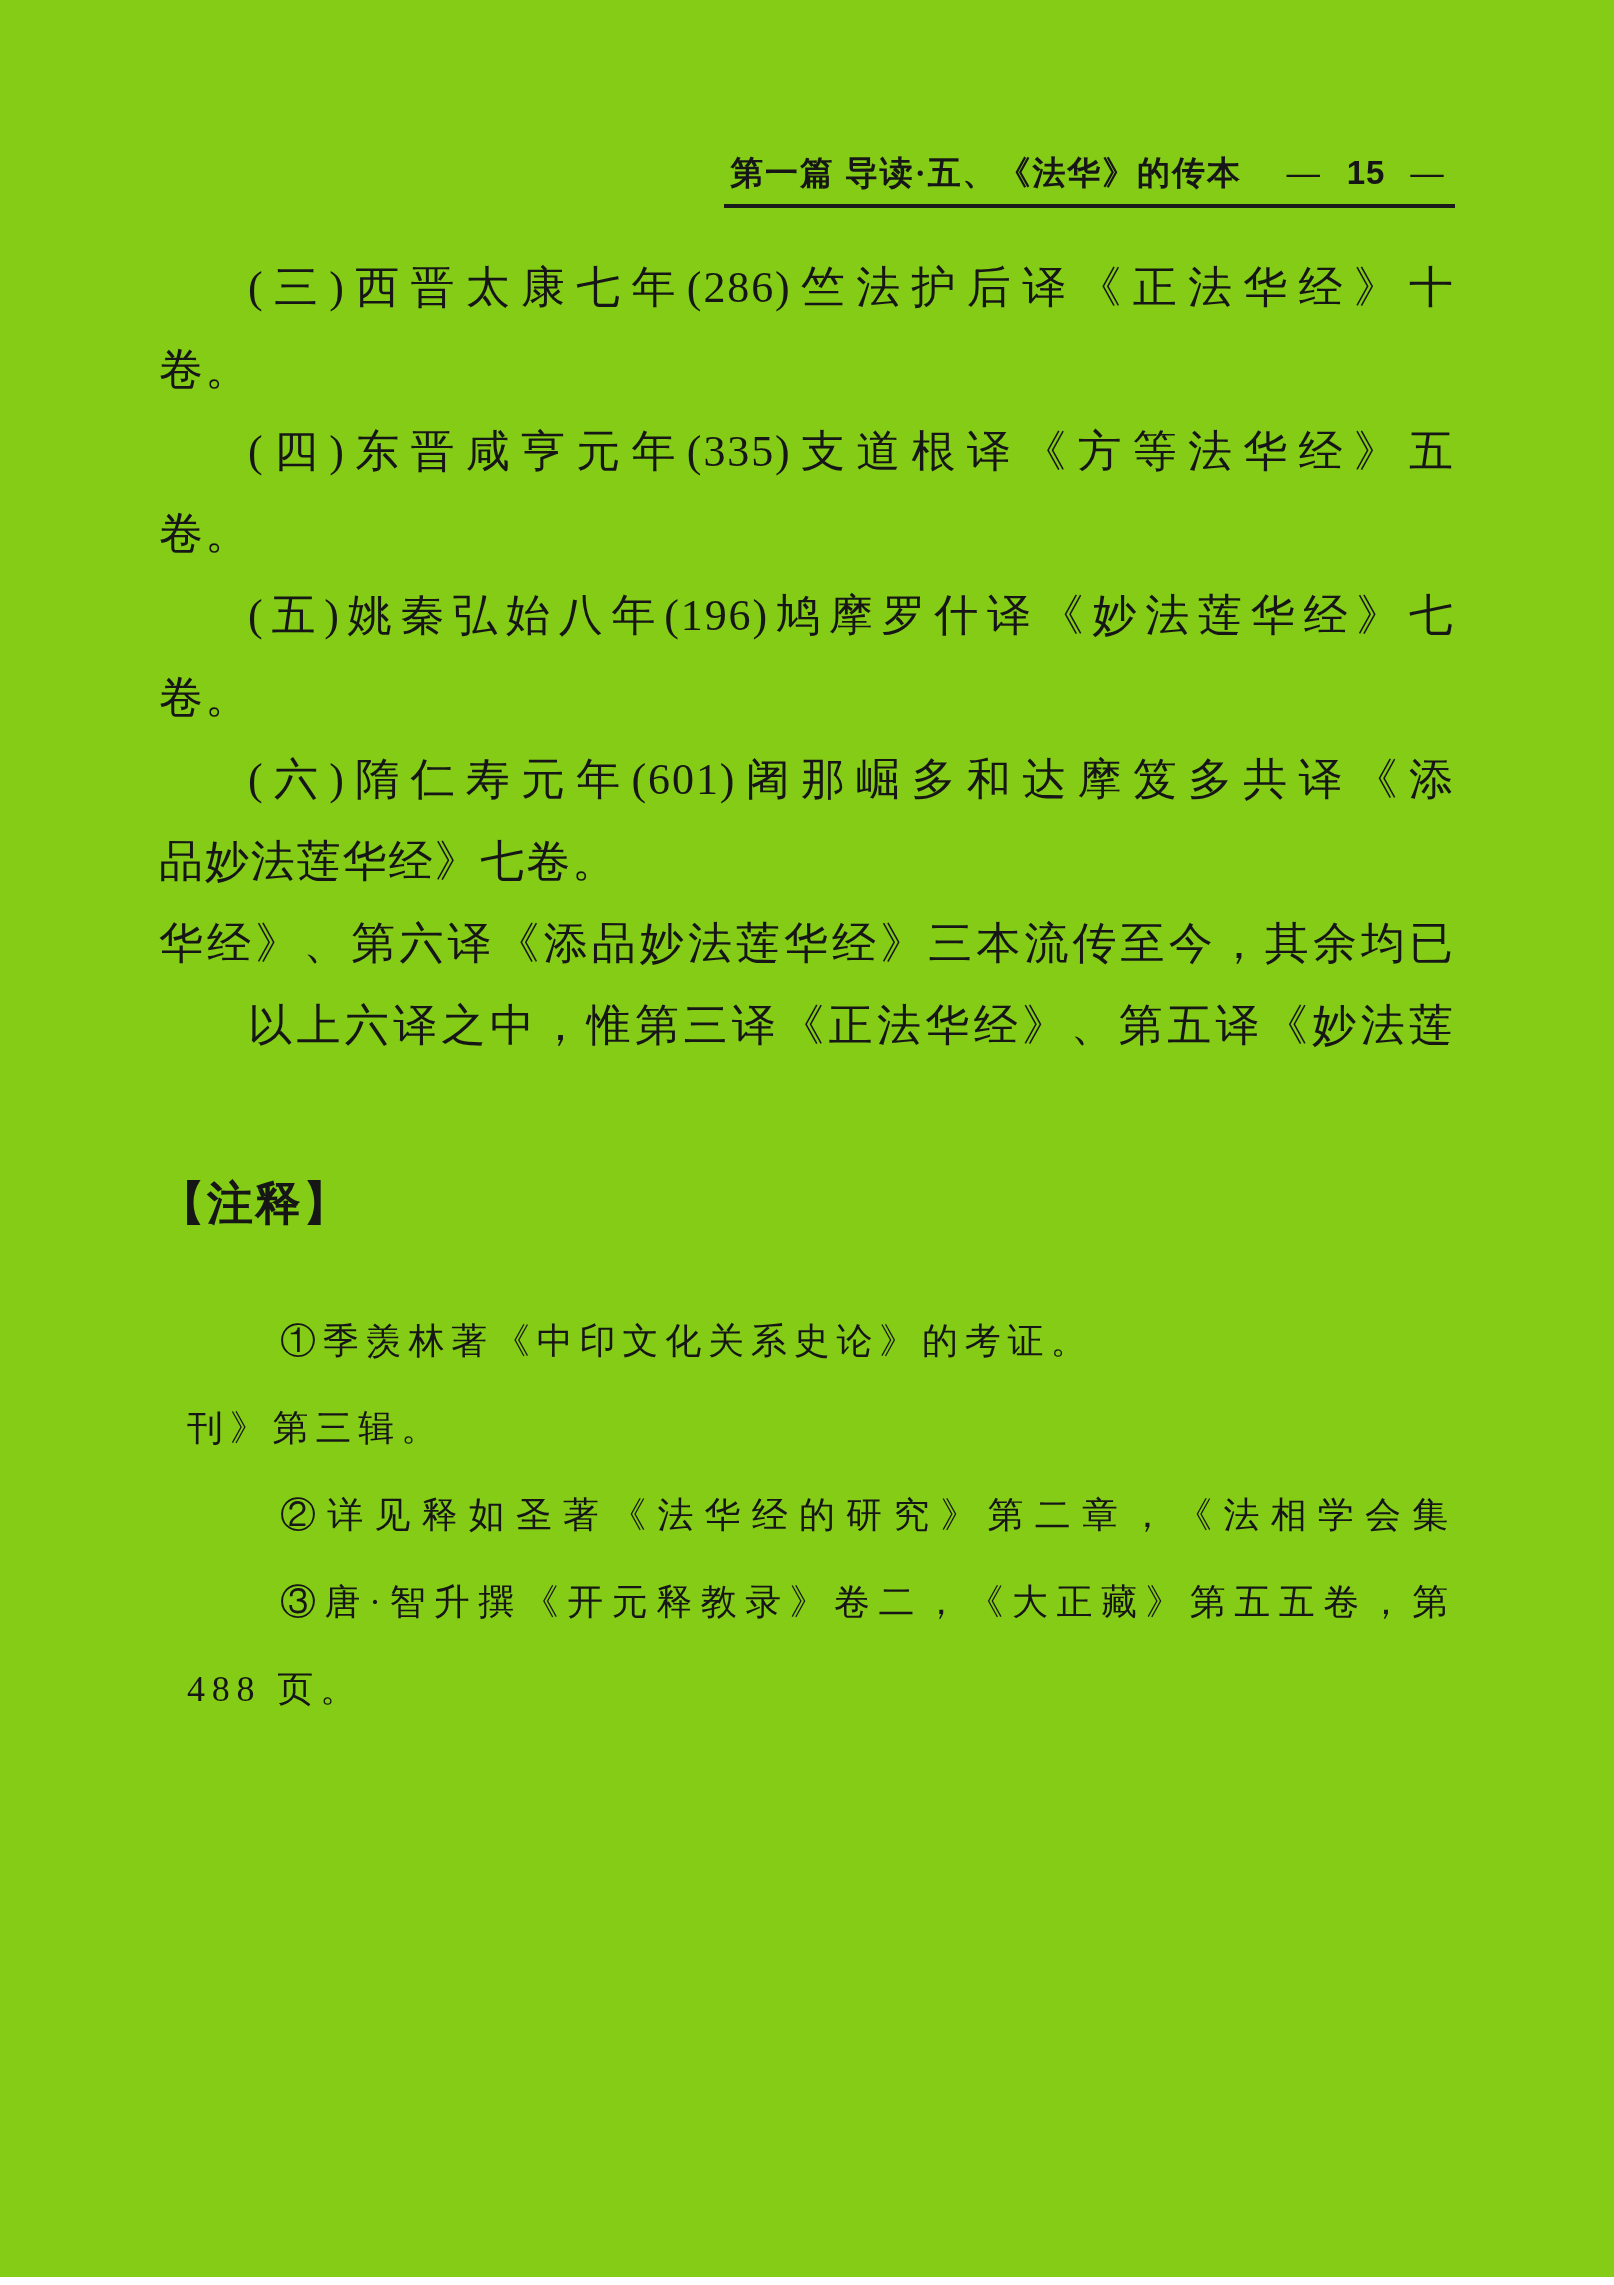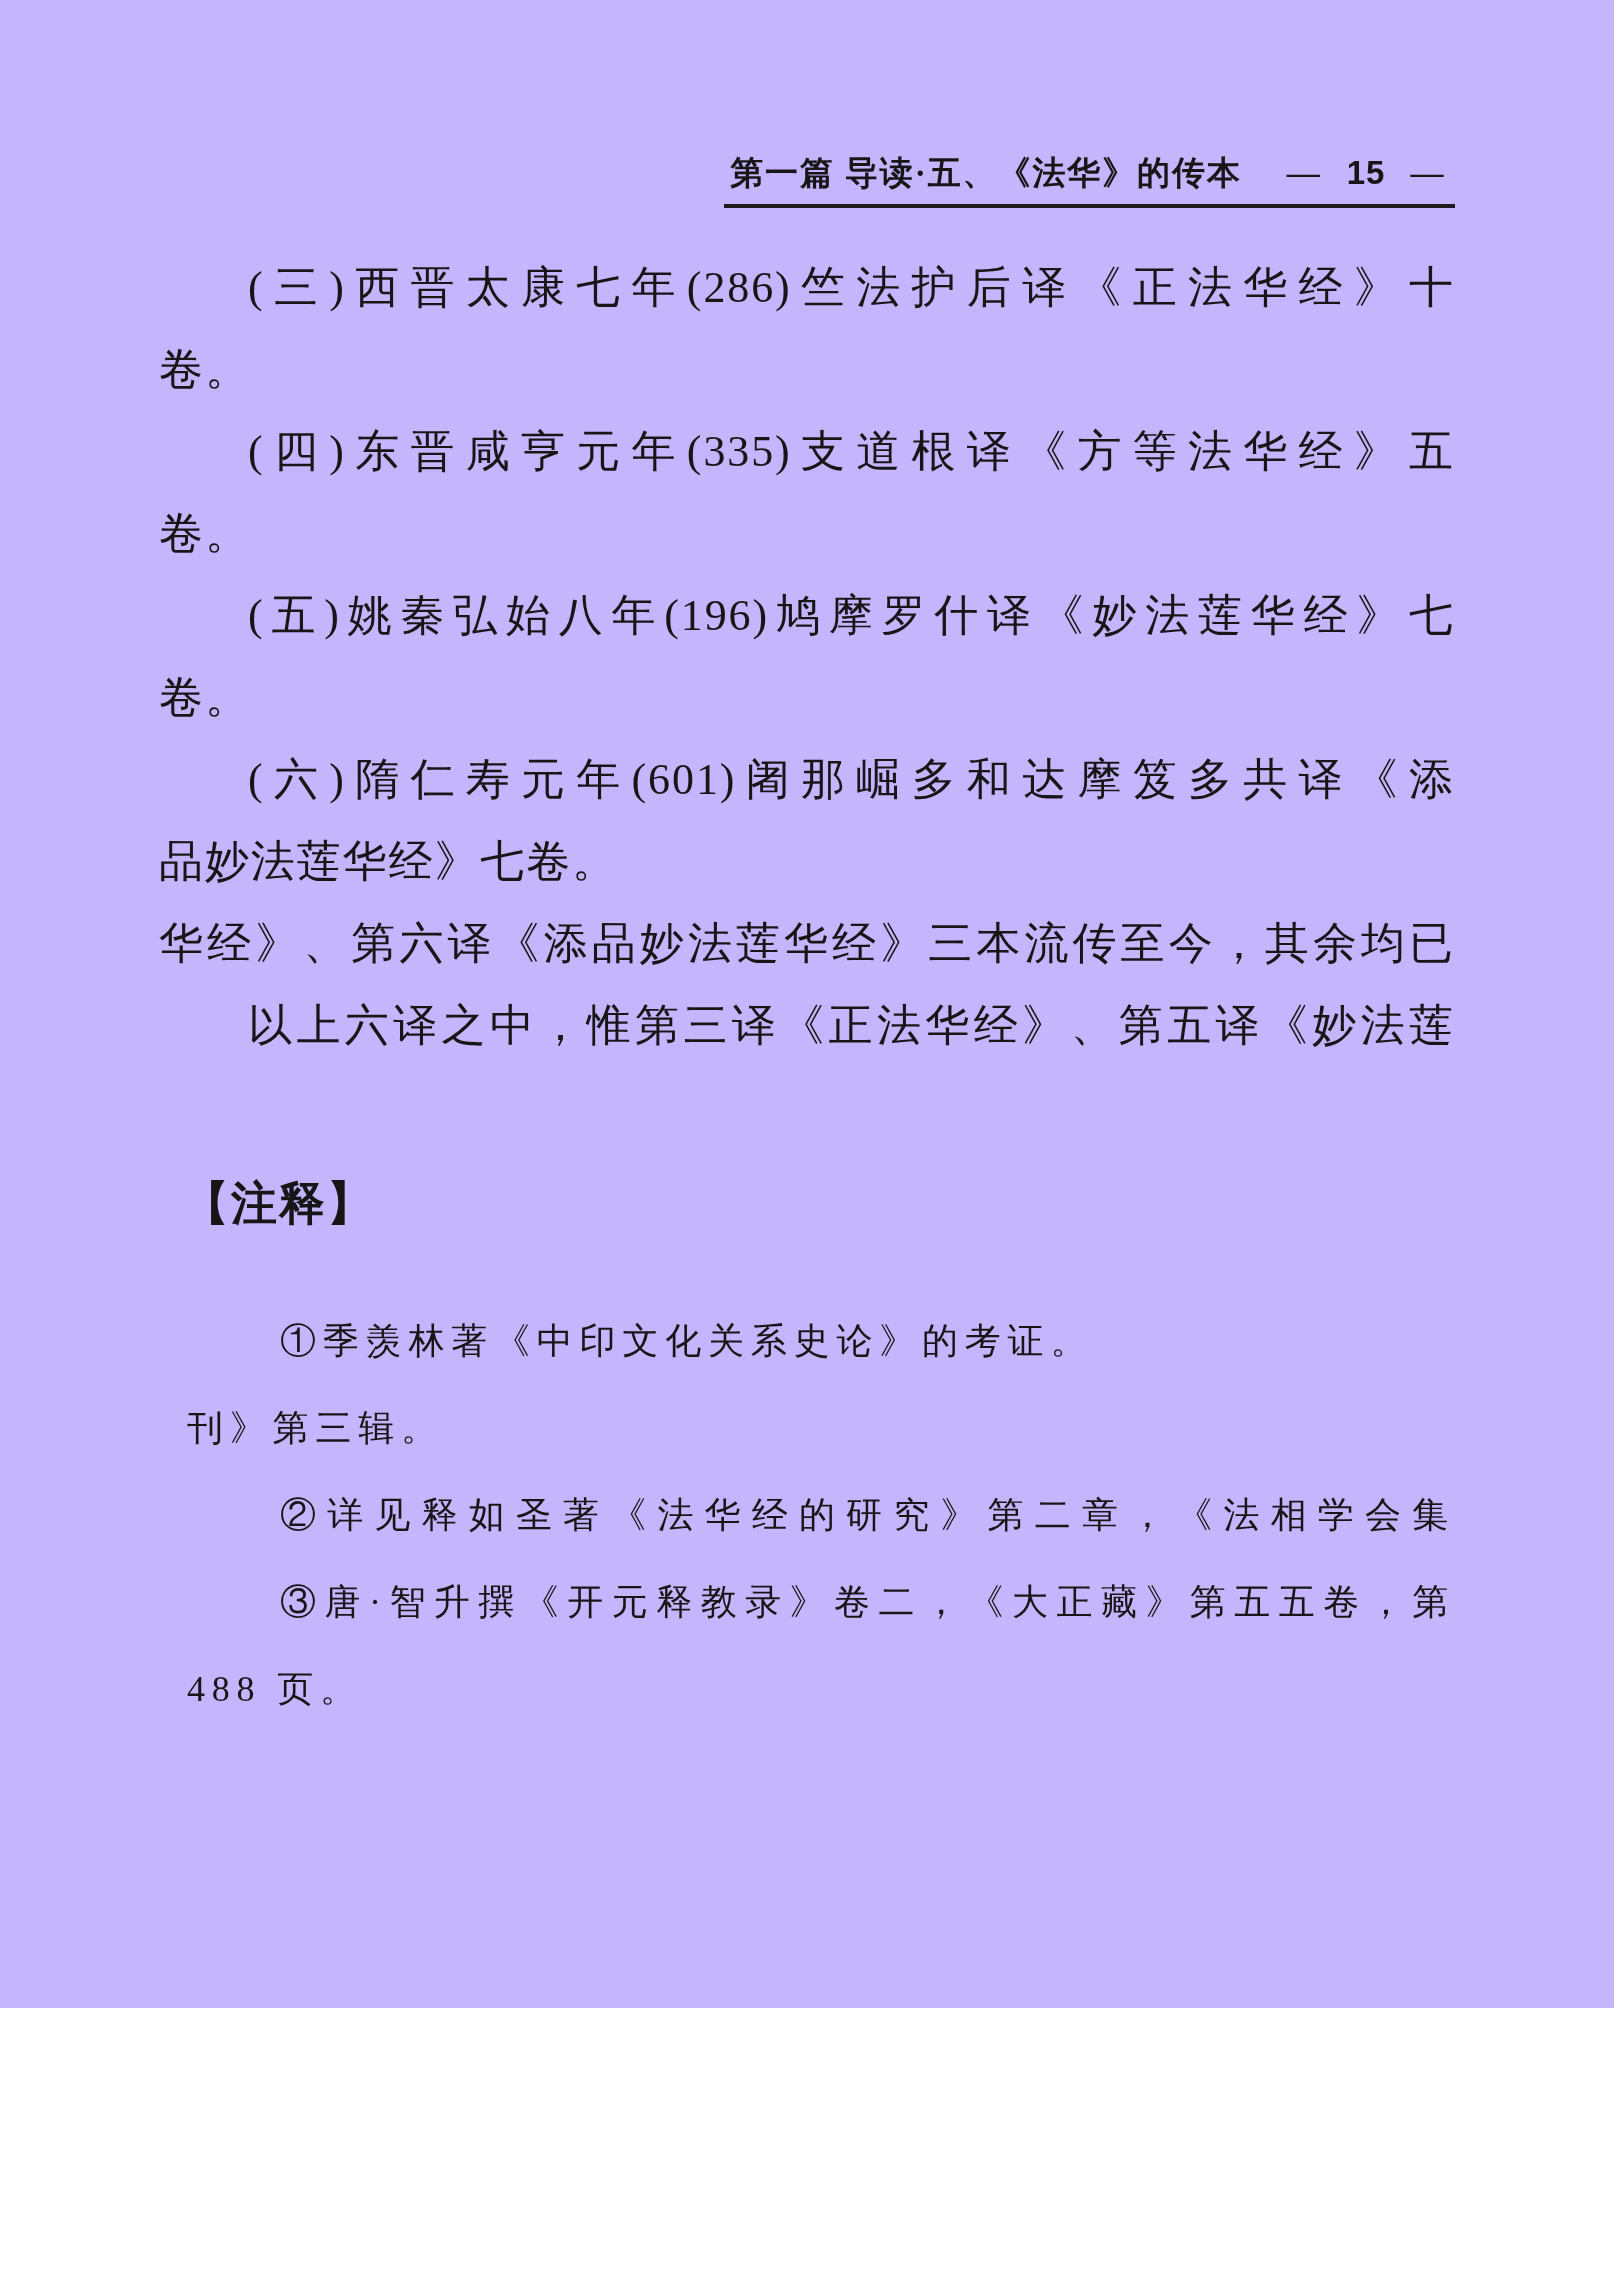--- a/index.html
+++ b/index.html
@@ -3,22 +3,22 @@
 <meta charset="utf-8">
 <style>
   html, body {
     margin: 0;
     padding: 0;
     background: #ffffff;
   }
   .page {
     position: relative;
     width: 1615px;
-    height: 2008px;
-    background: #c4b5fd;
+    height: 2277px;
+    background: #84cc16;
     font-family: "Liberation Serif", "DejaVu Serif", serif;
     color: #161616;
     overflow: hidden;
   }
   .content {
     position: absolute;
     left: 159px;
     top: 153px;
     width: 1296px;
   }
@@ -59,21 +59,20 @@
     text-align: justify;
     text-align-last: justify;
   }
   
   .notes-heading {
     margin-top: 107px;
     font-size: 46px;
     font-weight: bold;
     line-height: 60px;
     letter-spacing: 1.9px;
-    margin-left: 24px;
   }
   .notes-block {
     margin-top: 64px;
   }
   .nline {
     font-size: 36px;
     line-height: 87px;
     height: 87px;
     letter-spacing: 6.8px;
     margin-left: 28px;

